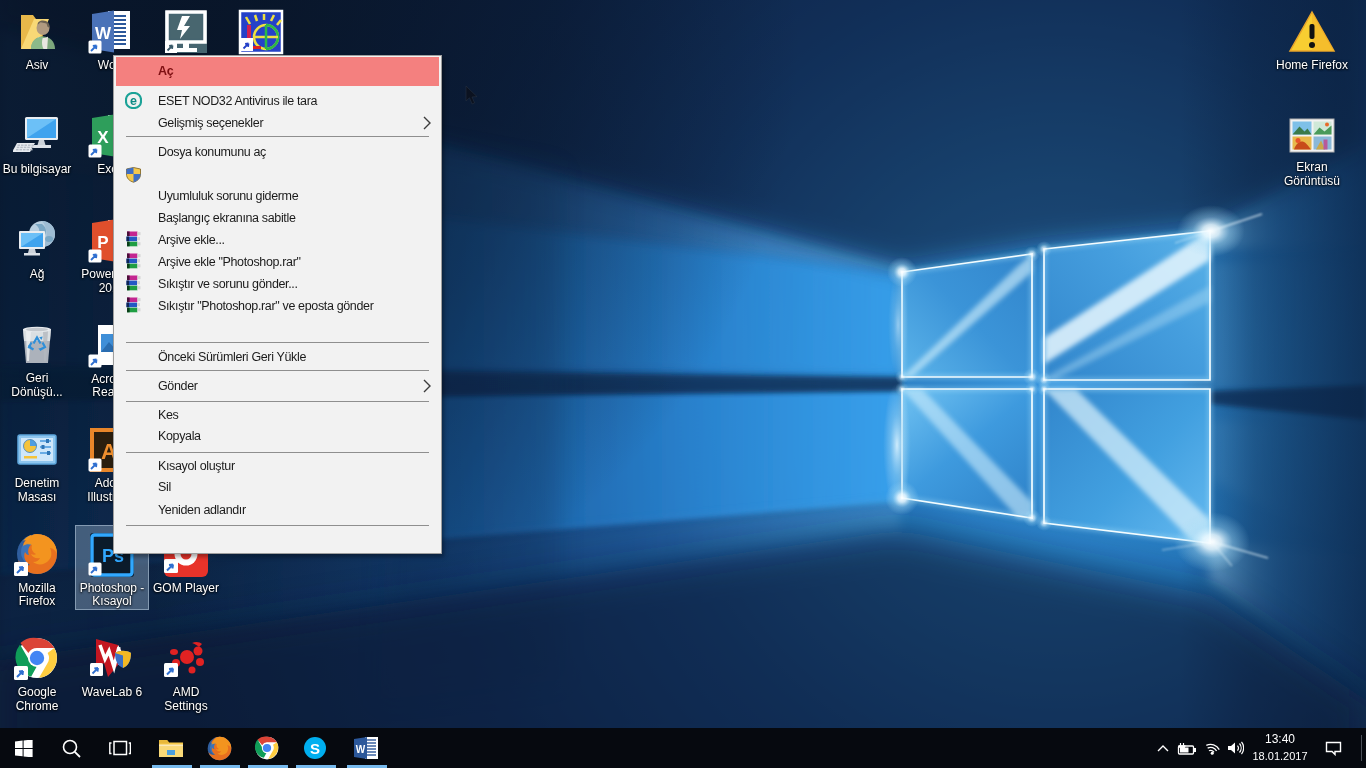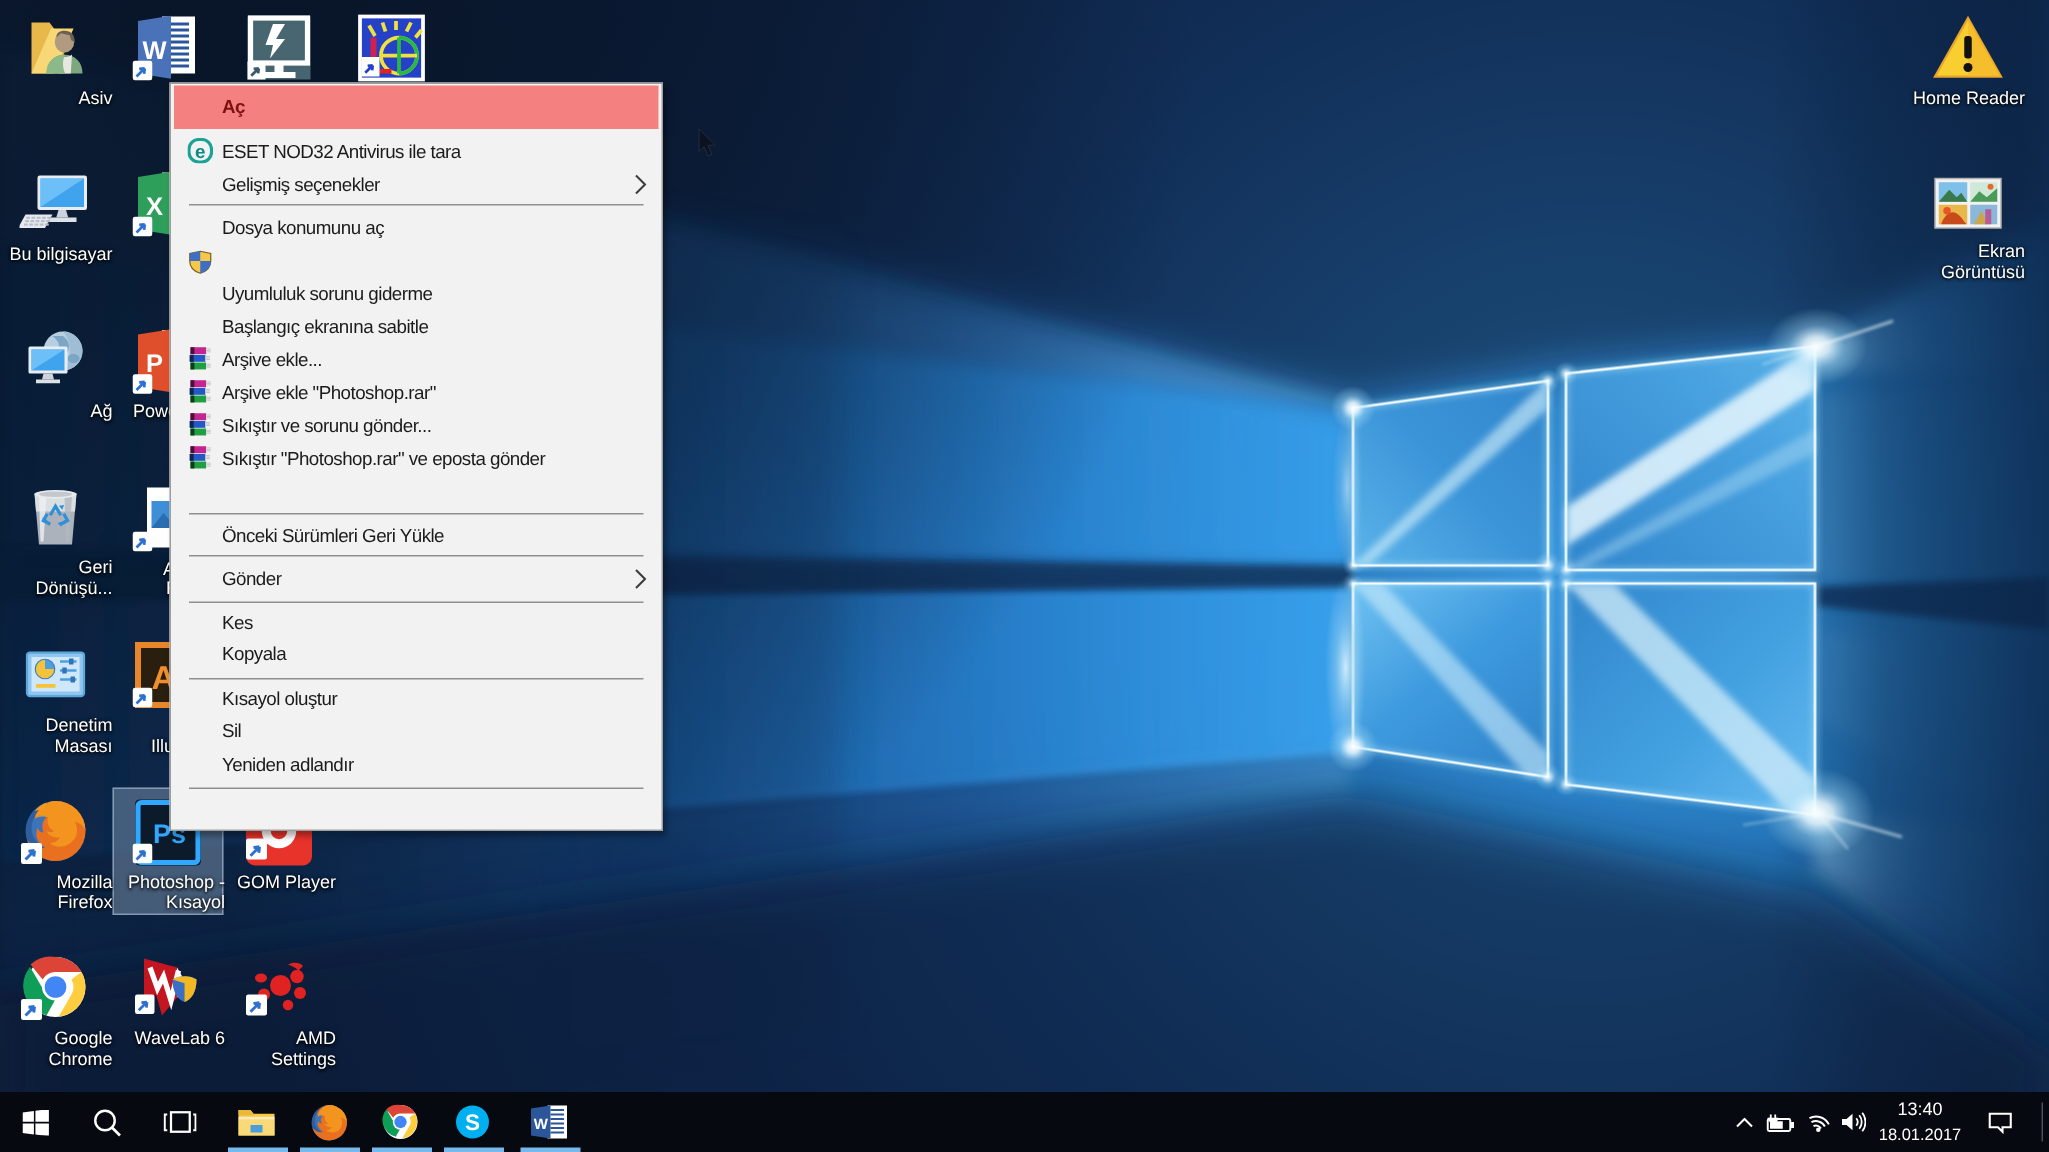--- a/index.html
+++ b/index.html
@@ -1,21 +1,21 @@
 <!DOCTYPE html>
 <html><head>
 <meta charset="utf-8">
 <style>
 html,body{margin:0;padding:0;width:1366px;height:768px;overflow:hidden;background:#0a1e3c;font-family:"Liberation Sans",sans-serif;-webkit-font-smoothing:antialiased;}
 #wall{position:absolute;left:0;top:0;}
 .icon{position:absolute;width:76px;text-align:center;}
 .icon .img{position:relative;width:48px;height:48px;margin:0 auto;}
-.icon .lbl{margin-top:3px;font-size:12px;line-height:13.5px;color:#fff;text-shadow:0 1px 2px rgba(0,0,0,.9),0 0 3px rgba(0,0,0,.8);text-align:right;}
+.icon .lbl{margin-top:3px;font-size:12px;line-height:13.5px;color:#fff;text-shadow:0 1px 2px rgba(0,0,0,.9),0 0 3px rgba(0,0,0,.8);}
 #menu{position:absolute;left:113px;top:55px;width:327px;height:497px;background:#f2f2f2;border:1px solid #9e9e9e;box-shadow:2px 3px 4px rgba(0,0,0,.35);}
-#menu .it{position:absolute;left:4px;right:3px;height:22px;line-height:22px;padding-left:30px;font-size:12.5px;letter-spacing:-0.35px;color:#1b1b1b;white-space:nowrap;}
+#menu .it{position:absolute;left:14px;right:3px;height:22px;line-height:22px;padding-left:30px;font-size:12.5px;letter-spacing:-0.35px;color:#1b1b1b;white-space:nowrap;}
 #menu .sep{position:absolute;left:12px;right:12px;height:1px;background:#8f8f8f;}
 #menu .ico{position:absolute;left:11px;top:2.5px;width:17px;height:17px;}
 #menu .arr{position:absolute;right:12px;top:3px;font-size:13px;color:#555;}
 #taskbar{position:absolute;left:0;top:728px;width:1366px;height:40px;background:#06090f;}
 .tbi{position:absolute;top:0;width:48px;height:40px;display:flex;align-items:center;justify-content:center;}
 .uline{position:absolute;bottom:0;width:40px;height:3px;background:#76b9ed;}
 .sel{position:absolute;left:75px;top:525px;width:72px;height:83px;background:rgba(125,150,175,.5);border:1px solid rgba(175,195,215,.6);}
 </style>
 </head>
 <body>
@@ -497,21 +497,21 @@
  <div class="lbl"></div>
 </div>
 
 <div class="icon" style="left:1274px;top:8px">
  <div class="img"><svg width="48" height="48" viewBox="0 0 48 48">
   <path d="M24,4 L46,43 L2,43 Z" fill="#f8ce31" stroke="#e8a42a" stroke-width="1.5"></path>
   <path d="M24,4 L46,43 L24,43 Z" fill="#f3b82b" opacity="0.7"></path>
   <rect x="21.5" y="16" width="5" height="15" rx="2" fill="#111"></rect>
   <circle cx="24" cy="37" r="3" fill="#111"></circle>
  </svg></div>
- <div class="lbl">Home Reader</div>
+ <div class="lbl">Home Firefox</div>
 </div>
 
 <div class="icon" style="left:1274px;top:112px">
  <div class="img" style="height:46px"><svg width="48" height="48" viewBox="0 0 48 48">
   <g transform="translate(2,7)">
    <rect x="0" y="0" width="44" height="33" fill="#f2f2f2" stroke="#b0b0b0" stroke-width="1"></rect>
    <rect x="2.5" y="2.5" width="19" height="13" fill="#7ec0e8"></rect>
    <path d="M2.5,15.5 l7,-8 5,5 3,-3 4,6 Z" fill="#3a7a4a"></path>
    <rect x="23.5" y="2.5" width="18" height="13" fill="#cfe8d8"></rect>
    <path d="M23.5,15.5 l6,-7 5,4 7,-6 0,9 Z" fill="#4a9a5a"></path>

